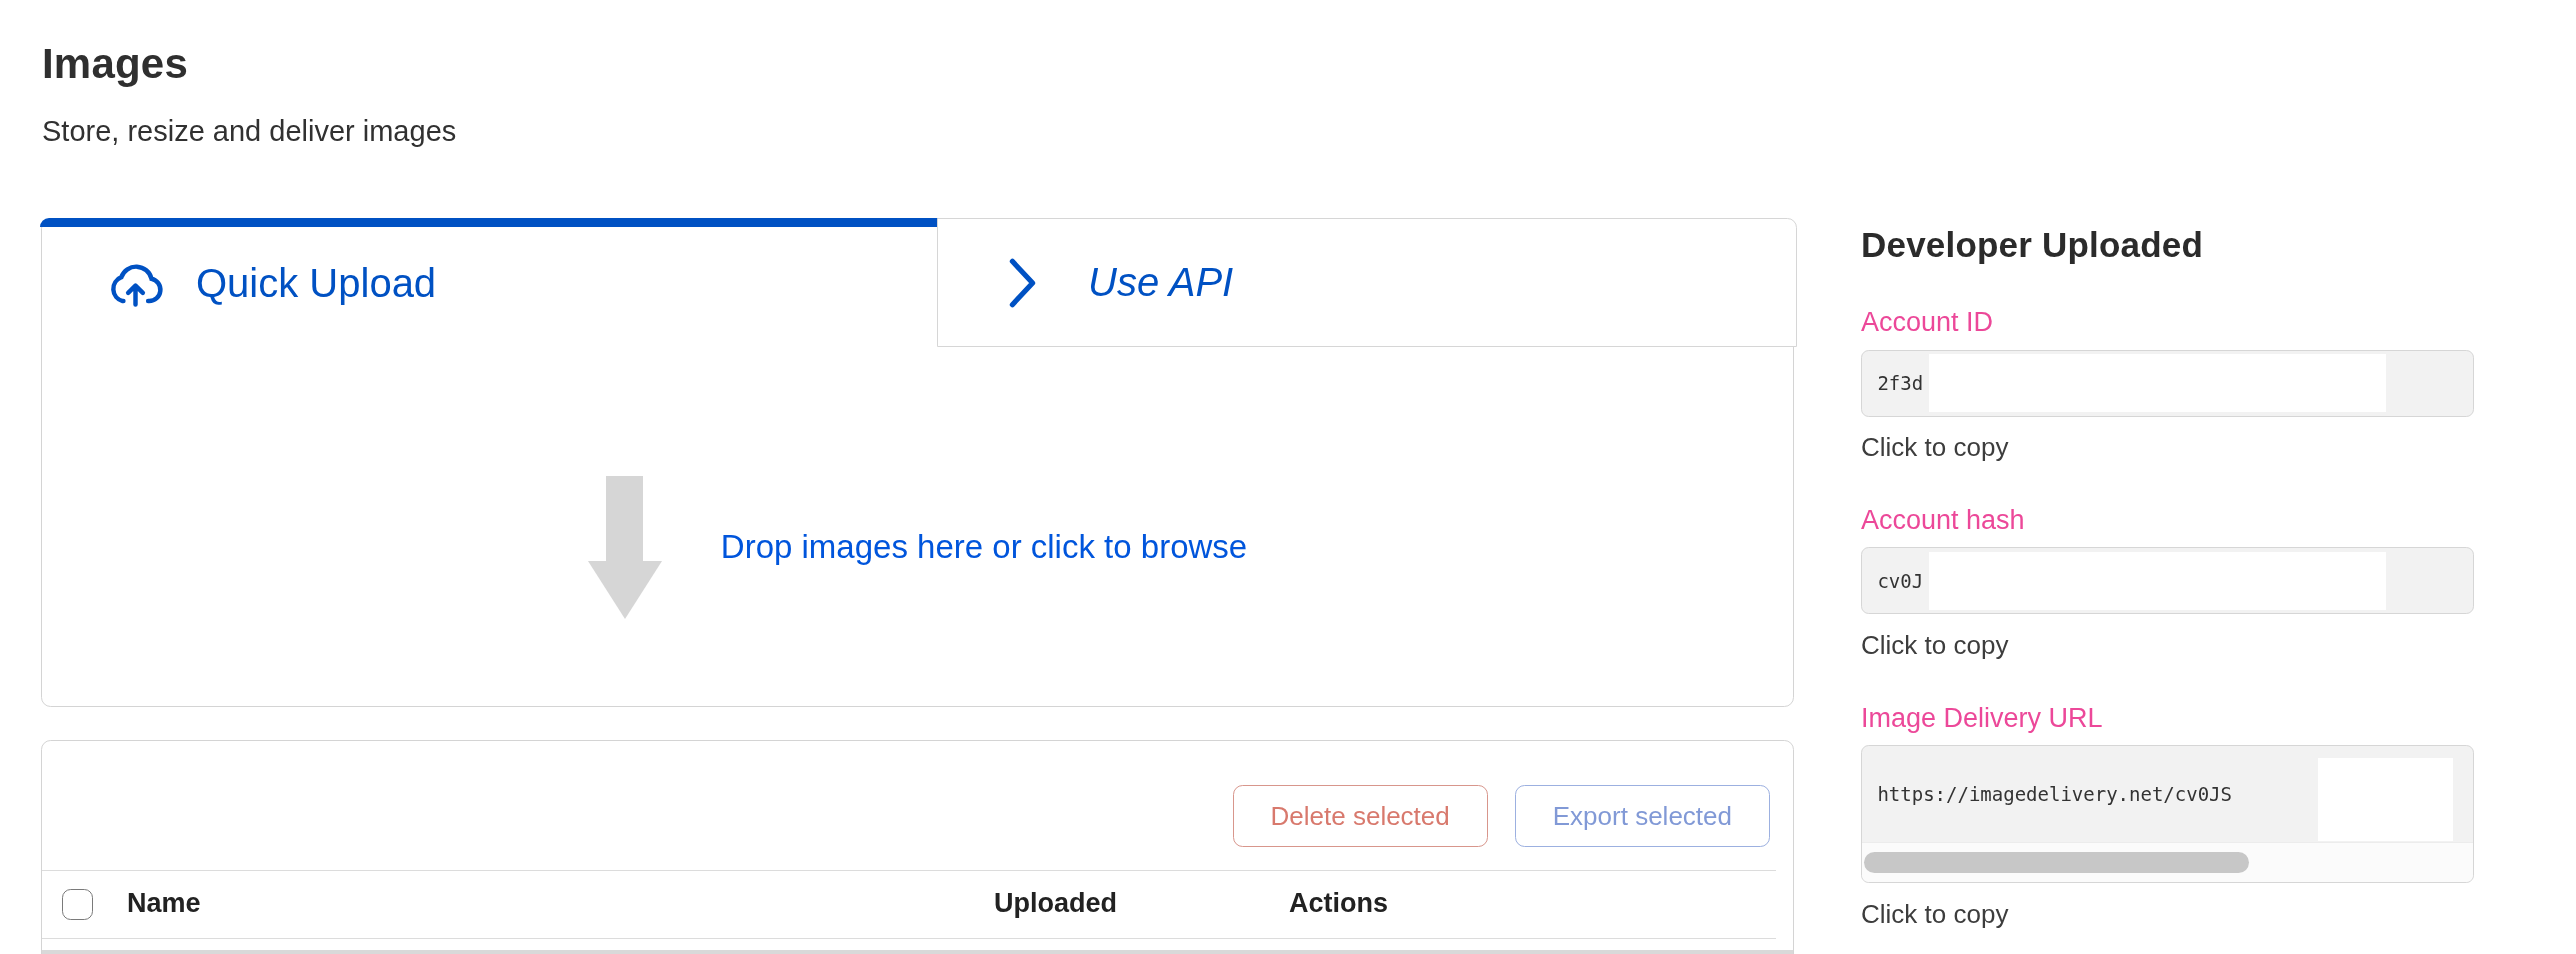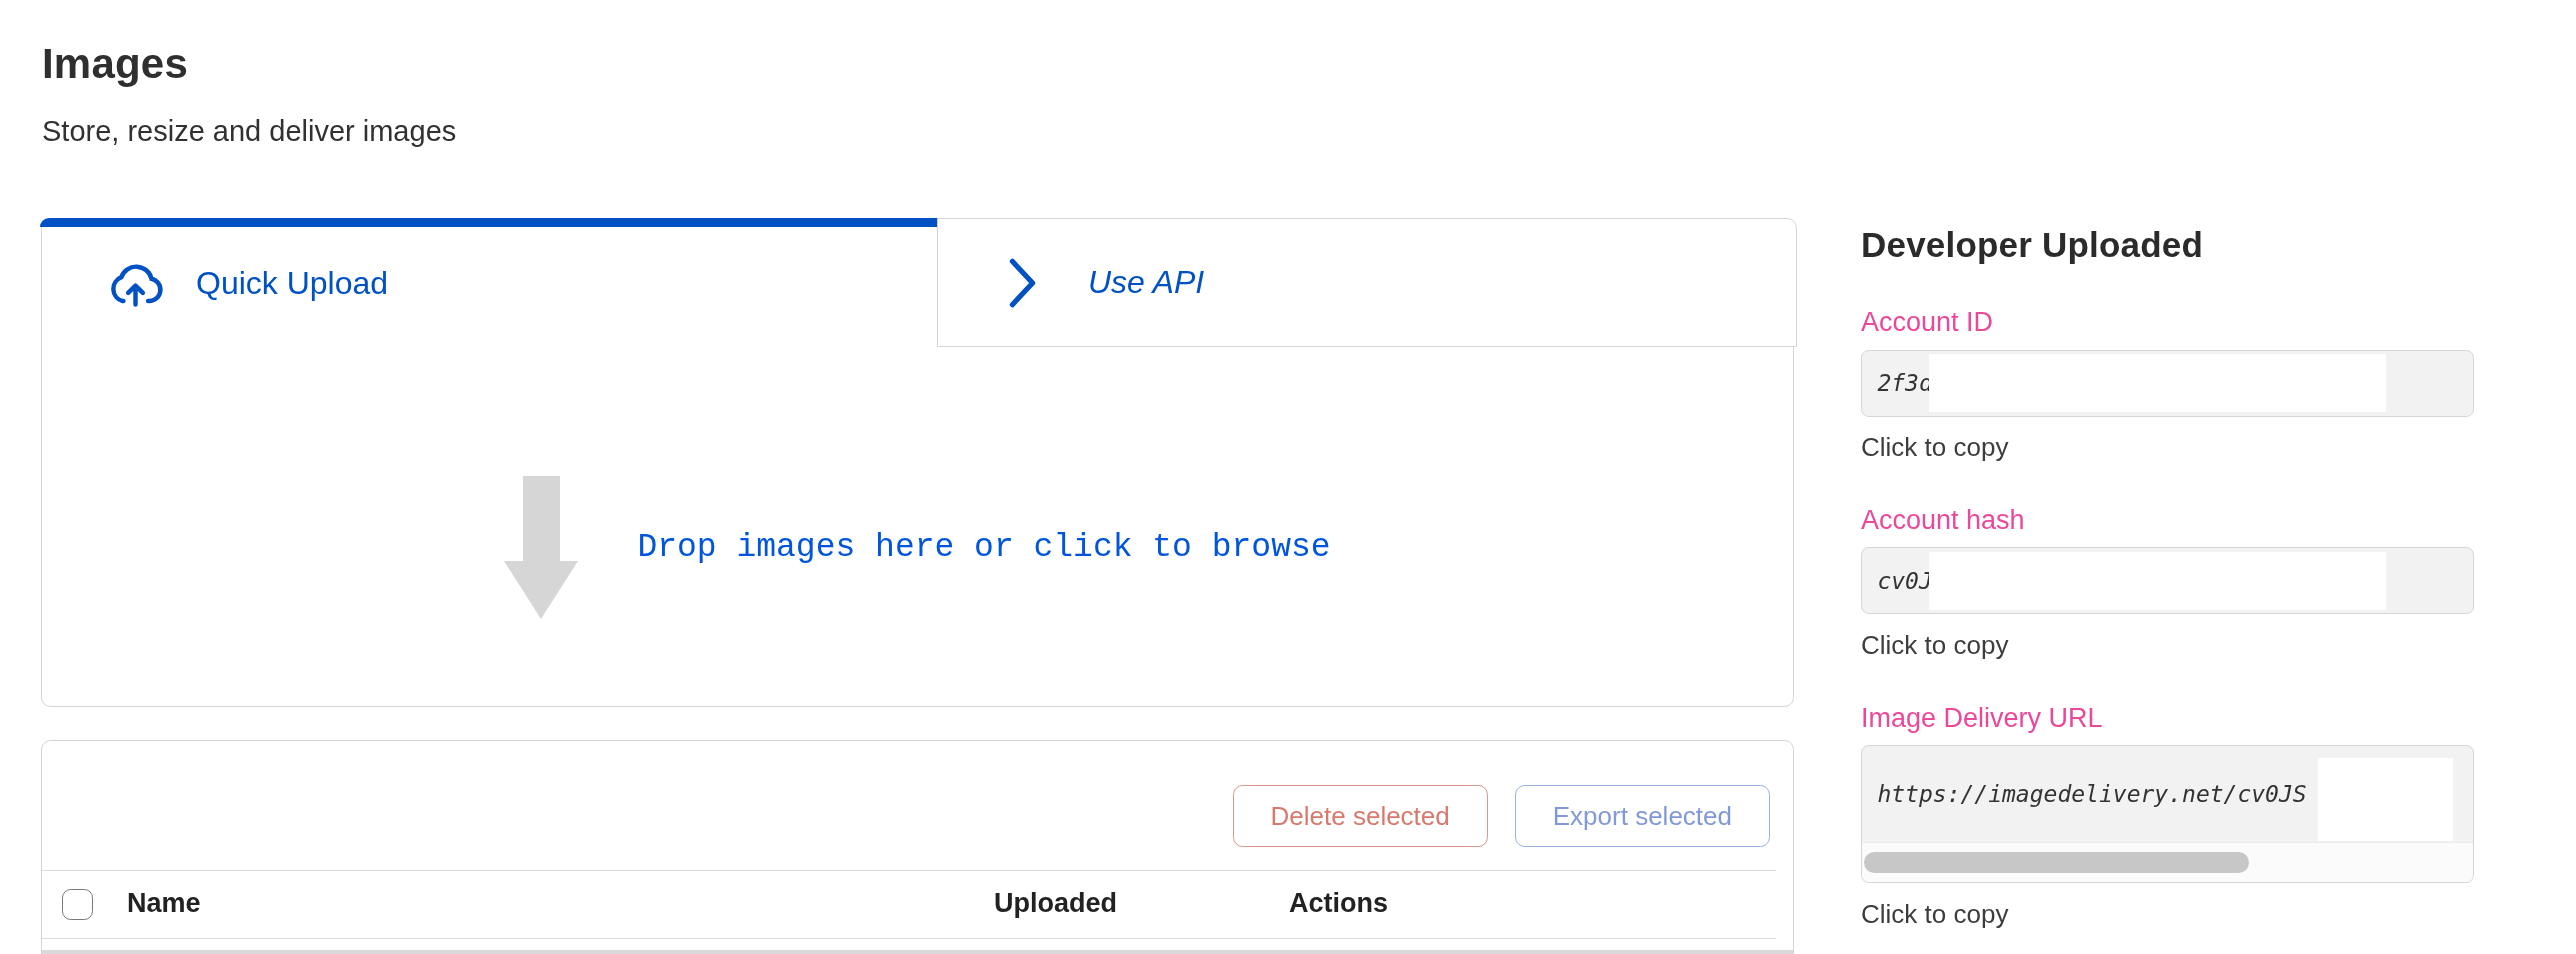--- a/index.html
+++ b/index.html
@@ -48,26 +48,26 @@
     width: 860px; height: 129px;
     background: #ffffff;
     border: 1.9px solid #d6d6d6;
     border-top-right-radius: 9.6px;
     display: flex; align-items: center;
     padding-left: 67px; gap: 48px;
     cursor: pointer;
     font-style: italic;
   }
   .tab-label {
-    font-size: 32px; color: #0051c3; font-weight: 400;
+    font-size: 40px; color: #0051c3; font-weight: 400;
   }
   
   .drop-zone {
     position: absolute; left: 0; top: 231px; right: 0; height: 192px;
-    display: flex; align-items: center; justify-content: center; gap: 60px; font-family: Liberation Mono, monospace;
+    display: flex; align-items: center; justify-content: center; gap: 60px;
   }
   .drop-arrow { width: 73px; height: 142px; position: relative; }
   .drop-arrow .stem {
     position: absolute; left: 18.3px; top: 0;
     width: 37px; height: 85px; background: #d6d6d6;
   }
   .drop-arrow .head {
     position: absolute; left: 0; top: 85px;
     width: 0; height: 0;
     border-left: 37px solid transparent;
@@ -136,23 +136,22 @@
     background: #f2f2f2;
     border: 1.9px solid #d6d6d6;
     border-radius: 7.7px;
     cursor: pointer;
     overflow: hidden;
   }
   .res-value {
     position: absolute; left: 15.4px; top: 0; height: 100%;
     display: flex; align-items: center;
     font-family: "DejaVu Sans Mono", monospace;
-    font-size: 23px; color: #333;
+    font-size: 19px; color: #333;
     white-space: pre;
-    font-style: italic;
   }
   .redact {
     position: absolute; top: 3.8px; bottom: 3.8px;
     background: #ffffff; z-index: 2;
   }
   .redact-a { left: 67px; right: 87px; }
   .res-copy { margin-top: 15.4px; font-size: 26px; color: #3d3d3d; cursor: pointer; }
   
   .res-box-url { height: 138px; }
   .res-box-url .res-value { height: 96px; }

